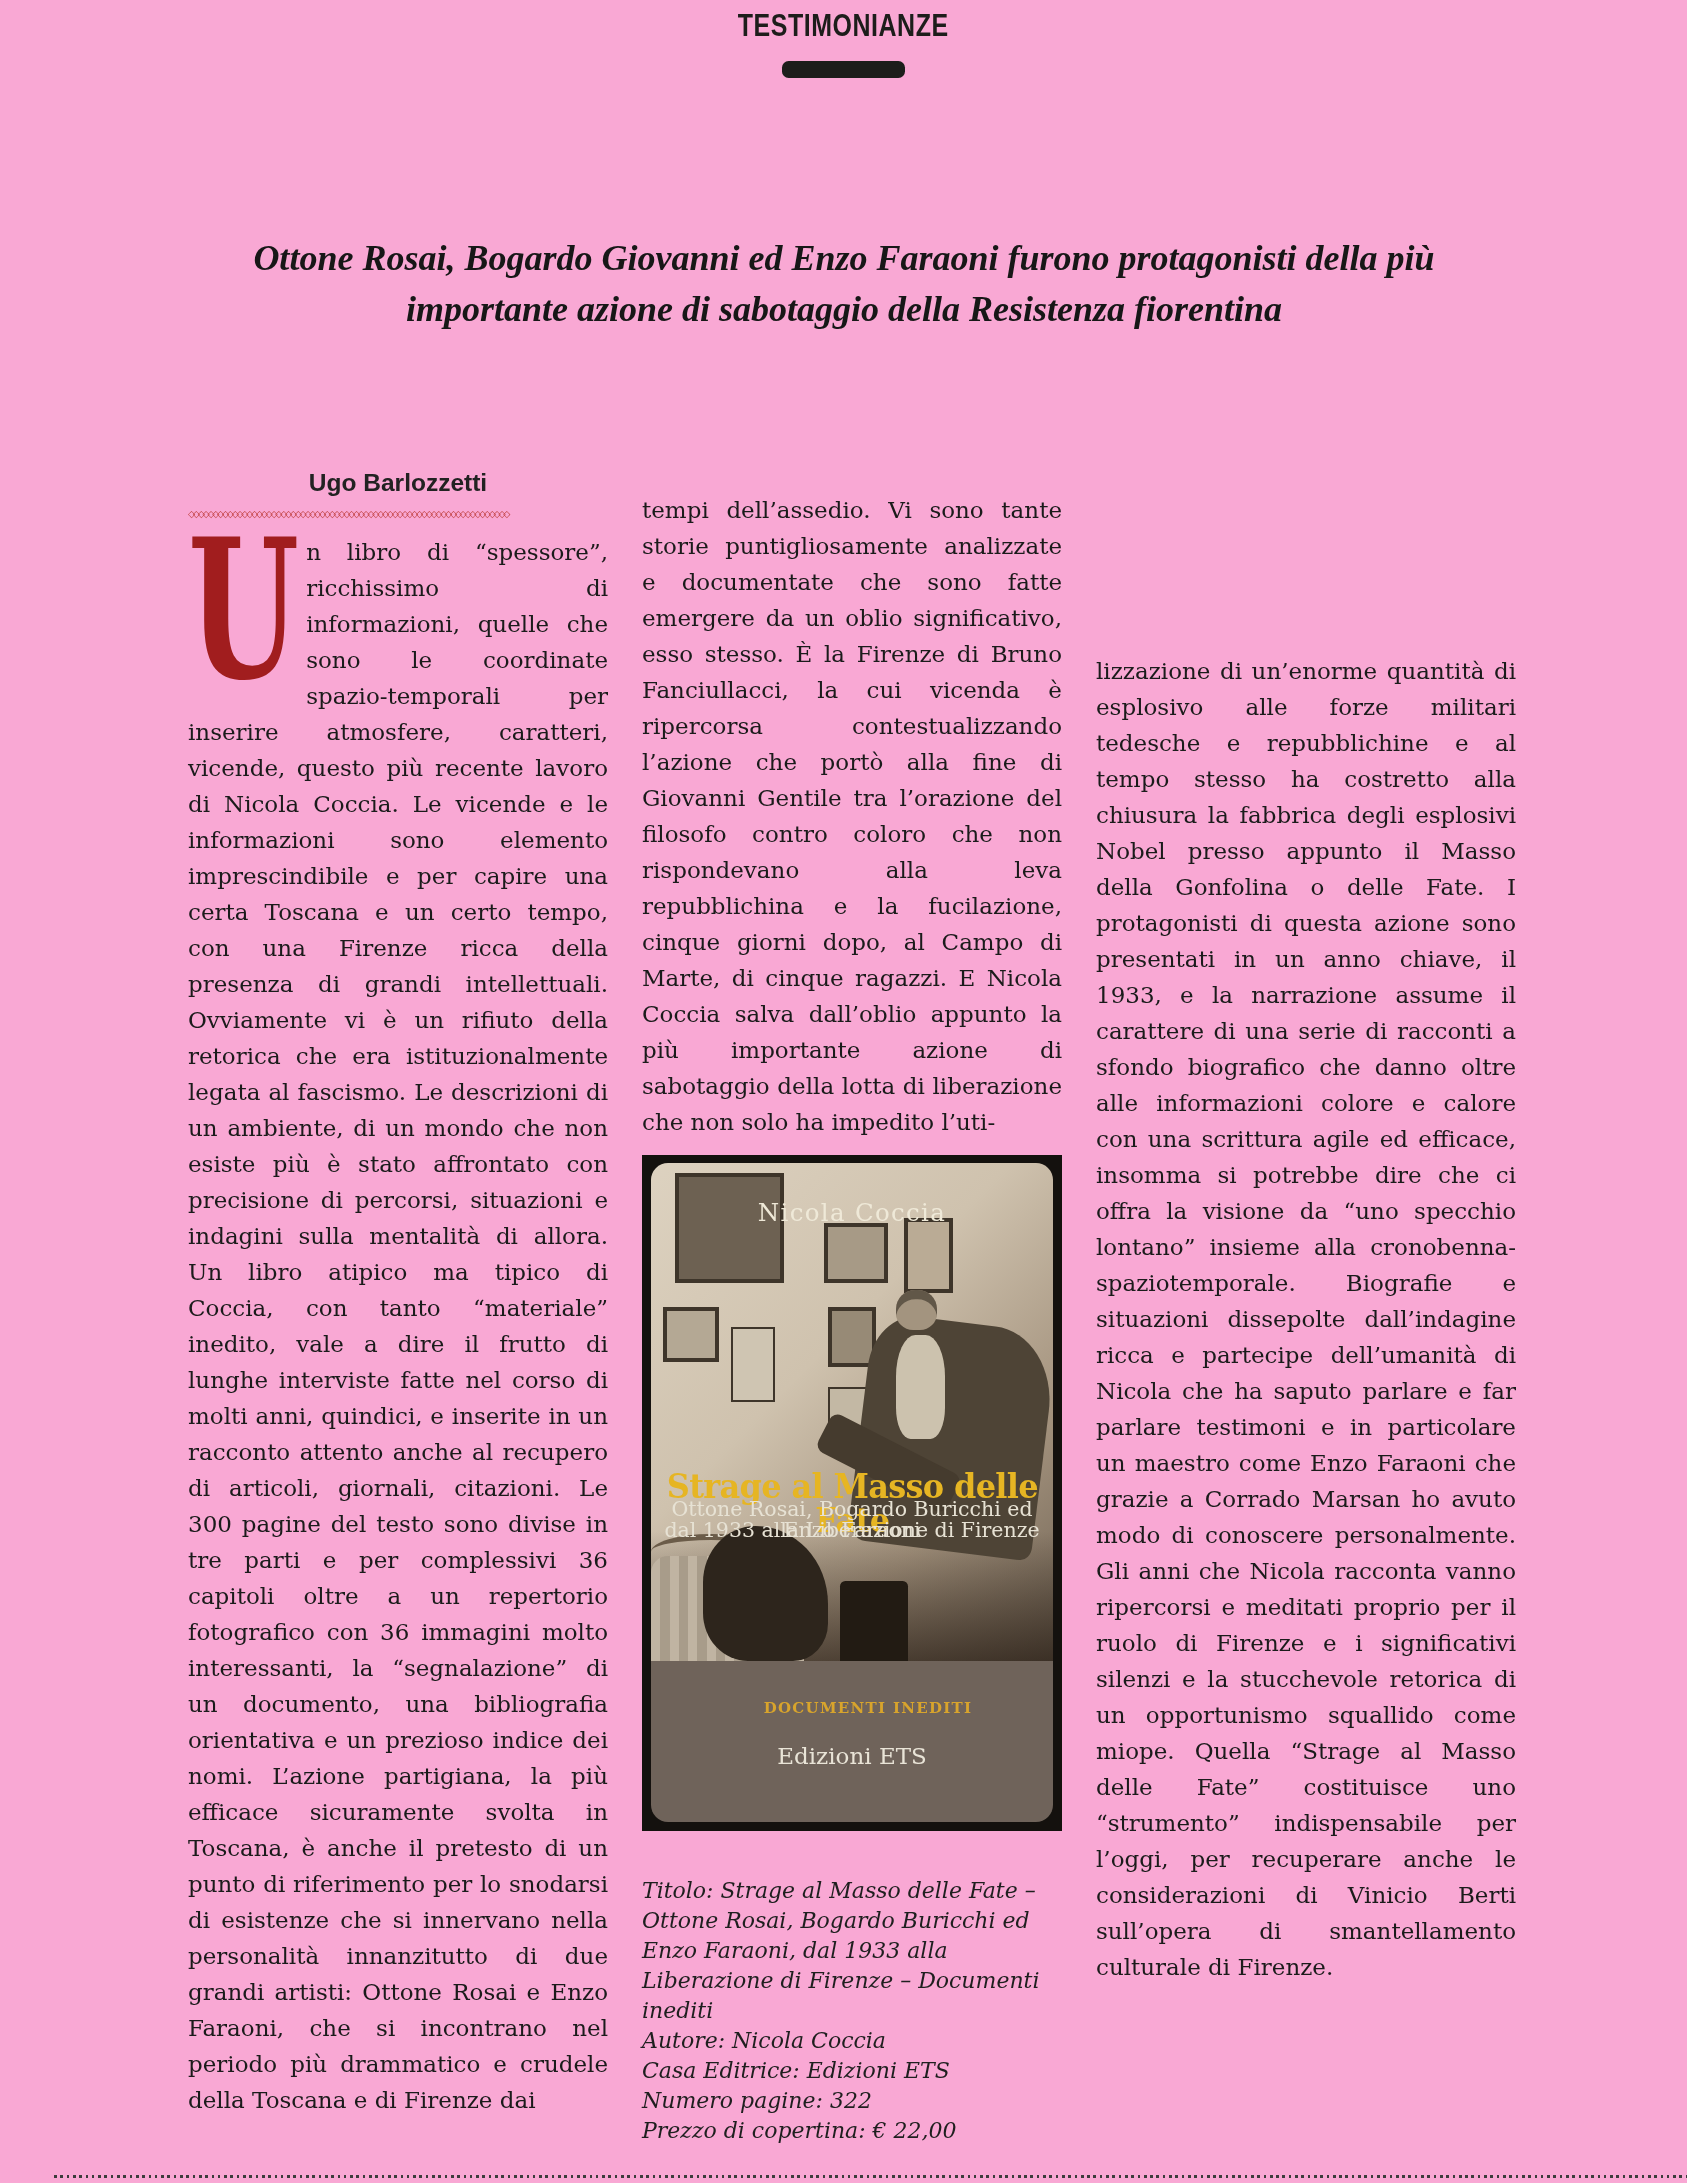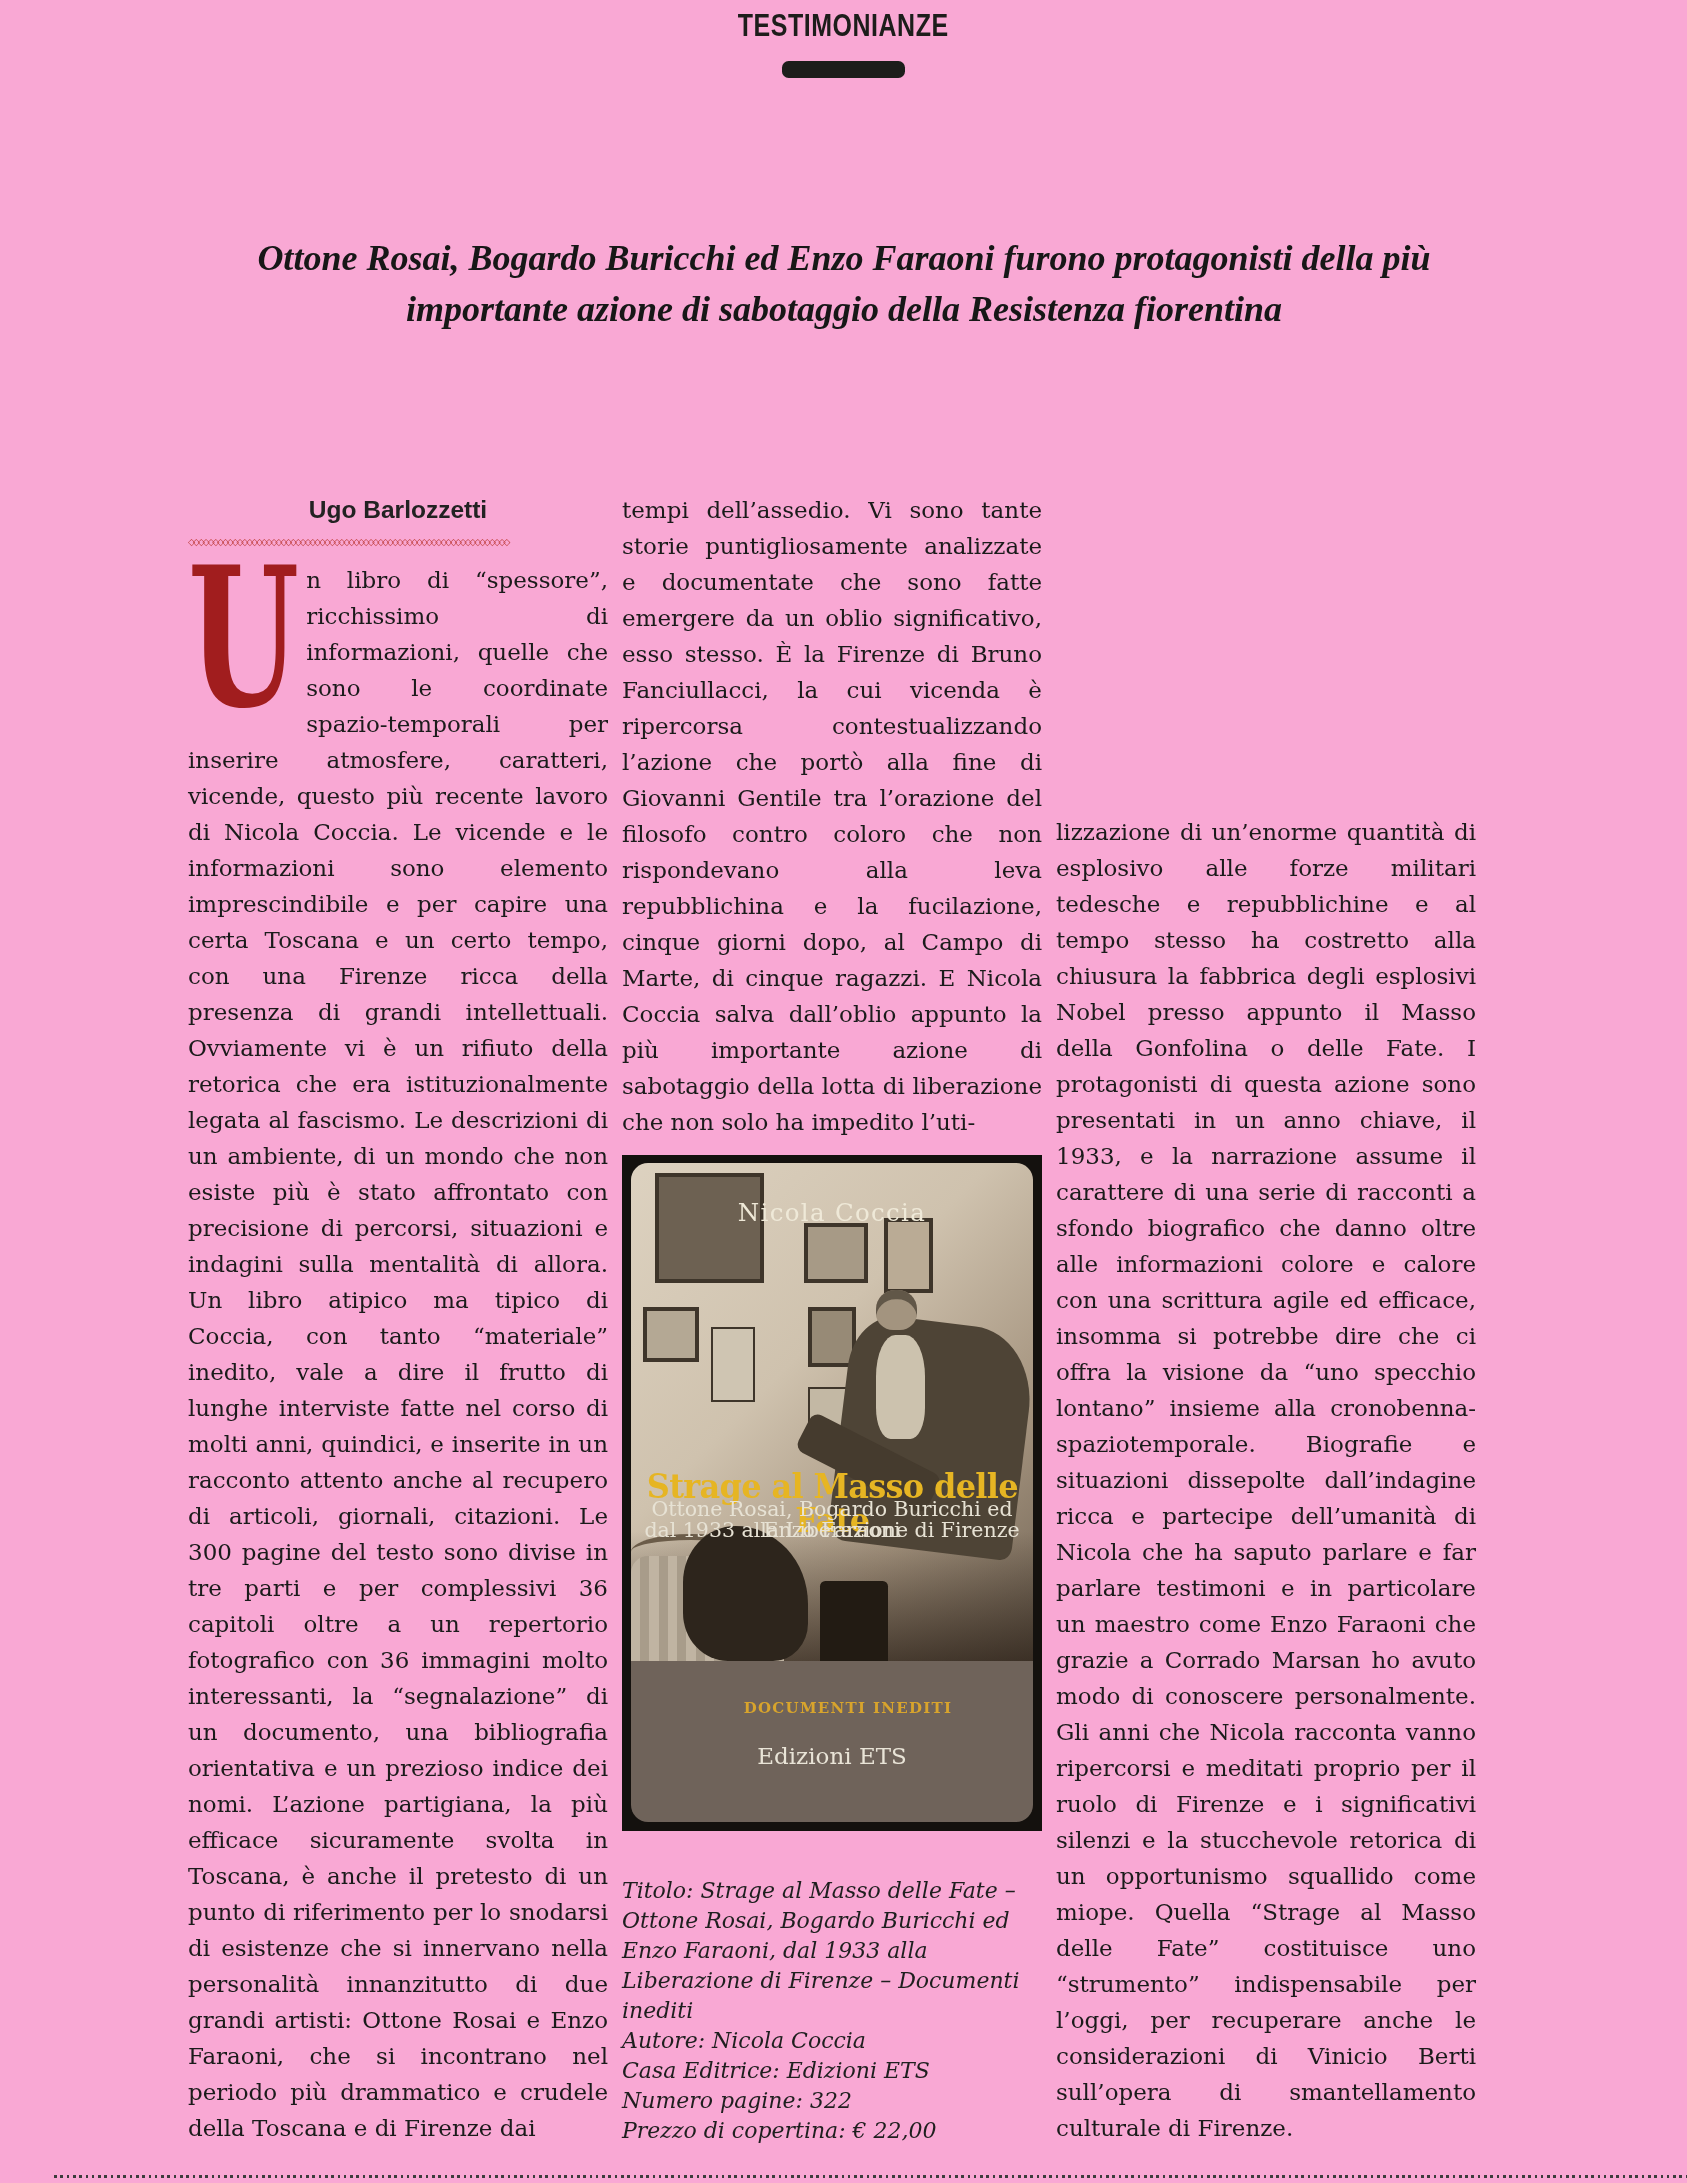--- a/index.html
+++ b/index.html
@@ -41,21 +41,21 @@
   .subtitle{
     position:absolute;top:233px;left:184px;width:1320px;
     text-align:center;
     font:italic 700 36px/51px "Liberation Serif",serif;
     color:#171717;
     margin:0;
   }
   
   .columns{
     position:absolute;top:423px;left:188px;width:1320px;
-    display:flex;gap:14px;align-items:flex-end;
+    display:flex;gap:34px;align-items:center;
   }
   .col{width:420px;flex:0 0 420px;}
   .body{
     margin:0;
     font:23px/36px "DejaVu Serif",serif;
     text-align:justify;
     color:var(--ink);
   }
   .col2 .body,.col3 .body{margin-top:69px;}
   .author{
@@ -189,21 +189,21 @@
 <body>
 
 <div class="page">
 
   <div class="kicker-wrap">
     <span class="kicker">TESTIMONIANZE</span>
   </div>
   <div class="kicker-bar"></div>
 
 
-  <p class="subtitle">Ottone Rosai, Bogardo Buricchi ed Enzo Faraoni furono protagonisti della più importante azione di sabotaggio della Resistenza fiorentina</p>
+  <p class="subtitle">Ottone Rosai, Bogardo Giovanni ed Enzo Faraoni furono protagonisti della più importante azione di sabotaggio della Resistenza fiorentina</p>
 
   <div class="columns">
 
     <div class="col col1">
       <div class="author">Ugo Barlozzetti</div>
       <div class="divider">◇◇◇◇◇◇◇◇◇◇◇◇◇◇◇◇◇◇◇◇◇◇◇◇◇◇◇◇◇◇◇◇◇◇◇◇◇◇◇◇◇◇◇◇◇◇◇◇◇◇◇◇◇◇◇◇◇◇◇◇◇◇◇◇◇◇</div>
       <p class="body"><span class="dropcap">U</span><span>n libro di “spessore”, ricchissimo di informazioni, quelle che sono le coordinate spazio-temporali per inserire atmosfere, caratteri, vicende, questo più recente lavoro di Nicola Coccia. Le vicende e le informazioni sono elemento imprescindibile e per capire una certa Toscana e un certo tempo, con una Firenze ricca della presenza di grandi intellettuali. Ovviamente vi è un rifiuto della retorica che era istituzionalmente legata al fascismo. Le descrizioni di un ambiente, di un mondo che non esiste più è stato affrontato con precisione di percorsi, situazioni e indagini sulla mentalità di allora. Un libro atipico ma tipico di Coccia, con tanto “materiale” inedito, vale a dire il frutto di lunghe interviste fatte nel corso di molti anni, quindici, e inserite in un racconto attento anche al recupero di articoli, giornali, citazioni. Le 300 pagine del testo sono divise in tre parti e per complessivi 36 capitoli oltre a un repertorio fotografico con 36 immagini molto interessanti, la “segnalazione” di un documento, una bibliografia orientativa e un prezioso indice dei nomi. L’azione partigiana, la più efficace sicuramente svolta in Toscana, è anche il pretesto di un punto di riferimento per lo snodarsi di esistenze che si innervano nella personalità innanzitutto di due grandi artisti: Ottone Rosai e Enzo Faraoni, che si incontrano nel periodo più drammatico e crudele della Toscana e di Firenze dai</span></p>
     </div>
 
     <div class="col col2">

